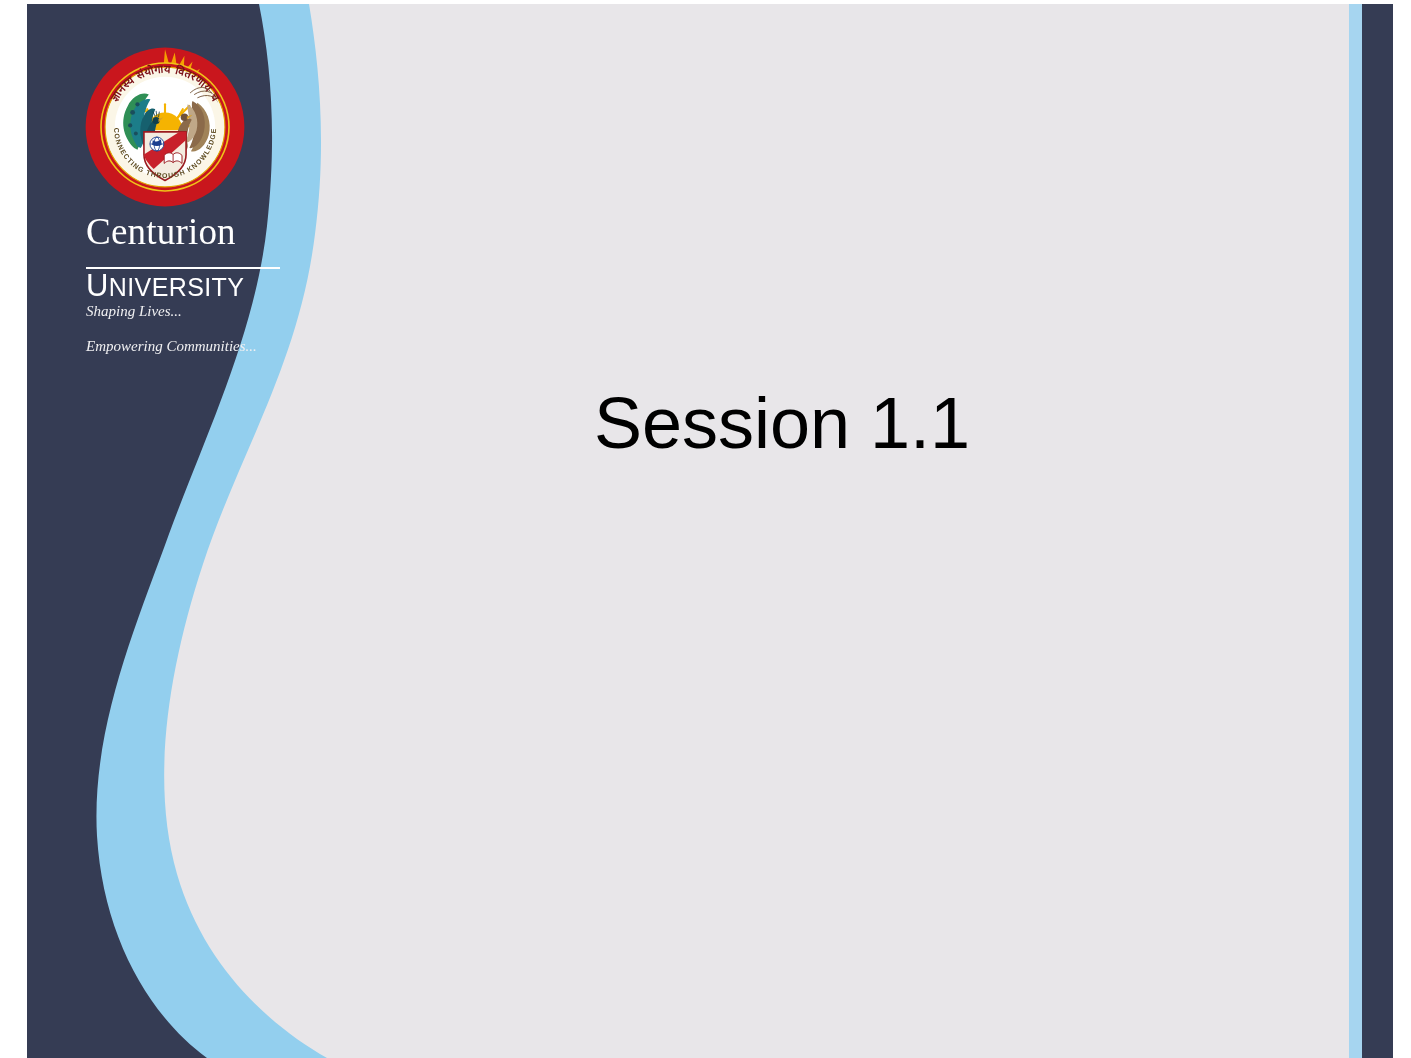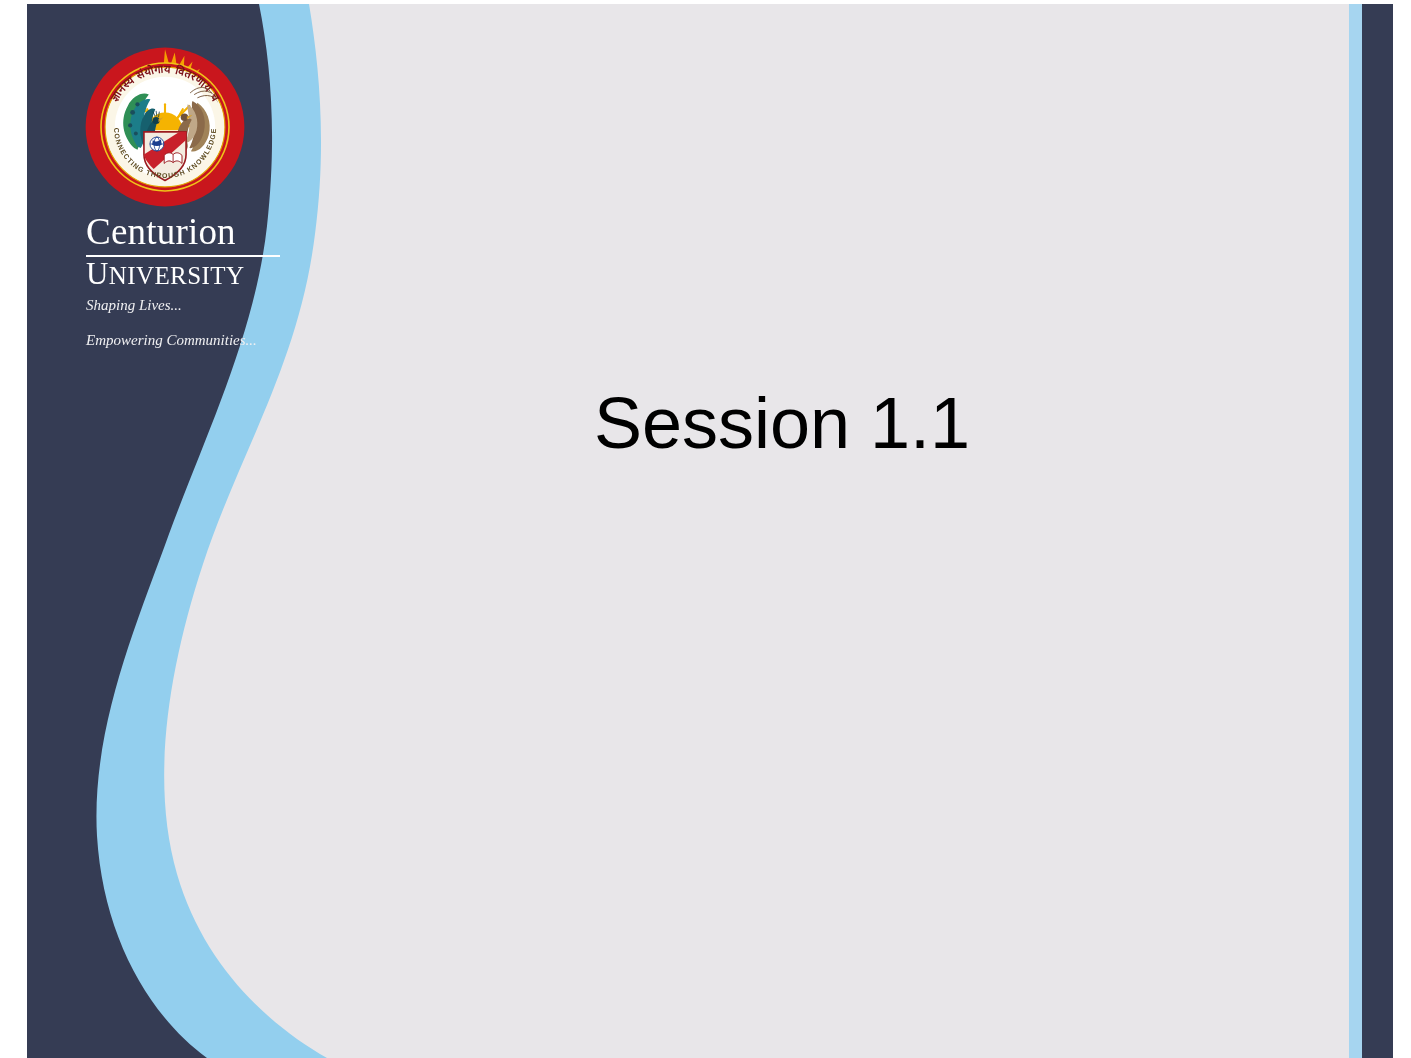--- a/index.html
+++ b/index.html
@@ -65,43 +65,42 @@
     color: #ffffff;
   }
   .wm-centurion {
     font-family: "Liberation Serif", serif;
     font-size: 37px;
     line-height: 0.98;
     letter-spacing: 0.2px;
     color: #ffffff;
     display: block;
     border-bottom: 2.5px solid #ffffff;
-    padding-bottom: 5px;
+    padding-bottom: 17px;
     width: 194px;
   }
   .wm-university {
-    font-family: Liberation Serif, serif;
+    font-family: Liberation Sans, sans-serif;
     font-size: 31px;
     line-height: 1.02;
     color: #ffffff;
     display: block;
     letter-spacing: 0.4px;
     margin-top: 1px;
   }
   .wm-university .small {
     font-size: 25px;
   }
   .wm-tagline {
     font-family: "Liberation Serif", serif;
     font-style: italic;
     font-size: 15px;
     line-height: 1.28;
     color: #f0f0f2;
     display: block;
-    margin-top: 6px;
   }
 
   
   .slide-title {
     position: absolute;
     left: 520px;
     top: 382px;
     width: 470px;
     text-align: center;
     font-family: "Liberation Sans", sans-serif;

